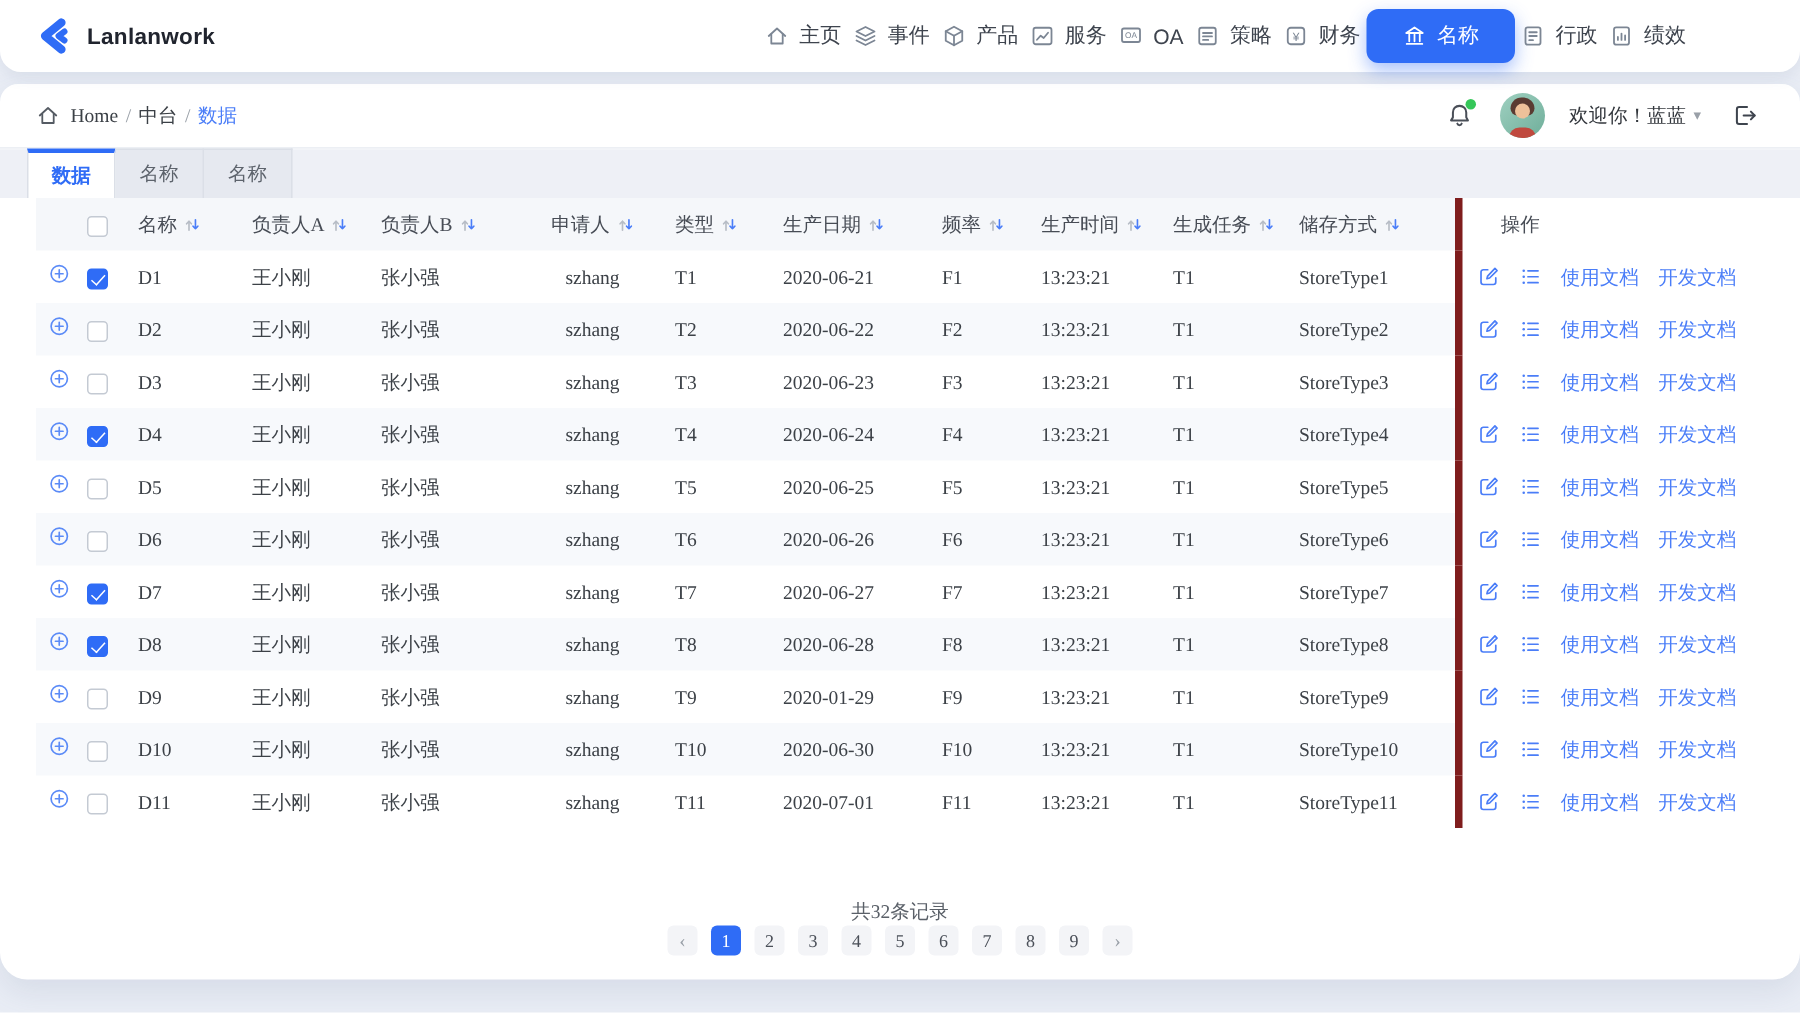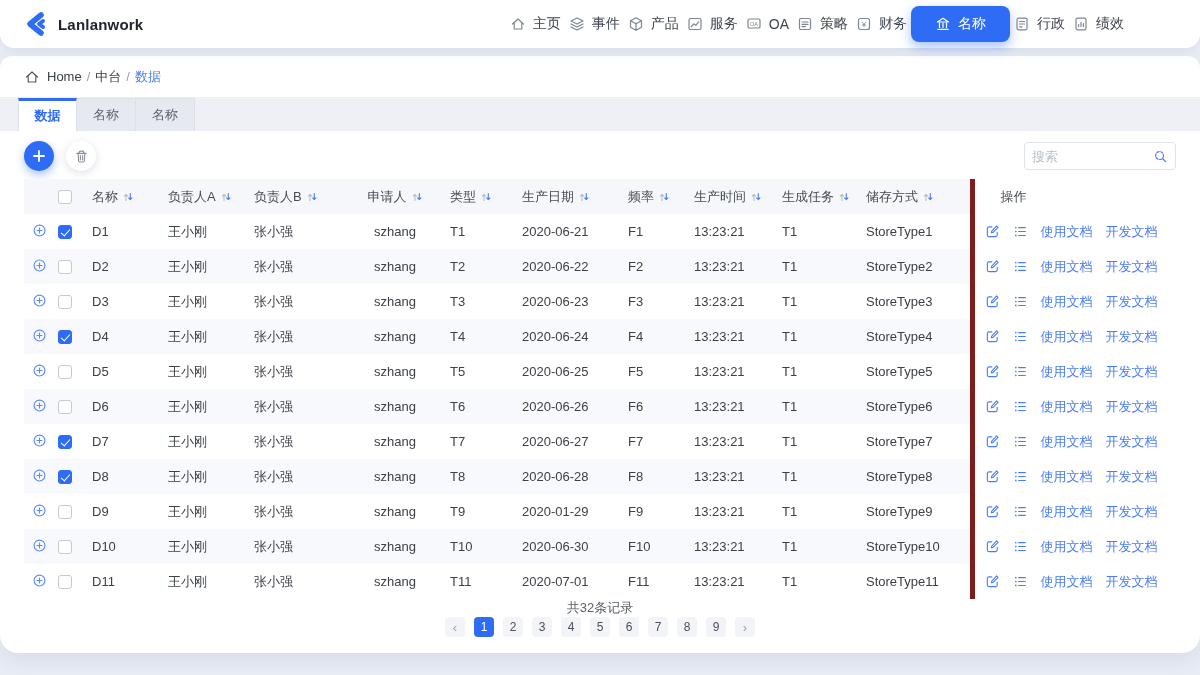--- a/index.html
+++ b/index.html
@@ -28,21 +28,21 @@
   .nav-item .icon { color:#7c8694; }
   .nav-item.active { background:#2f6cf6; color:#fff; padding:9px 24px; box-shadow:0 5px 12px rgba(47,108,246,.42); }
   .nav-item.active .icon { color:#fff; }
 
   
   .card {
     margin-top:8px; background:#fff; height:597px;
     border-radius:12px 12px 18px 18px;
     box-shadow:0 8px 20px rgba(90,110,150,.13);
     display:flex; flex-direction:column; overflow:hidden;
-    position:relative; z-index:1;
+    position:relative; z-index:1;font-family:Liberation Serif, serif;
   }
 
   
   .subbar { height:42px; display:flex; align-items:center; justify-content:space-between; padding:0 24px; }
   .breadcrumb { display:flex; align-items:center; gap:5px; font-size:13px; color:#3b4046; }
   .breadcrumb .icon { color:#555b63; margin-right:2px; }
   .crumb-sep { color:#9aa0a8; }
   .crumb.current { color:#4a7df8; cursor:pointer; }
   .userbar { display:flex; align-items:center; gap:16px; }
   .bell-wrap { position:relative; cursor:pointer; color:#4a4f58; padding:2px; }
@@ -237,56 +237,55 @@
             <path d="M2.5 8 8 3l5.5 5"></path>
             <path d="M4.2 6.8V13h7.6V6.8"></path>
           </svg>
         </span>
         <span class="crumb">Home</span>
         <span class="crumb-sep">/</span>
         <span class="crumb">中台</span>
         <span class="crumb-sep">/</span>
         <span class="crumb current">数据</span>
       </div>
+    <div class="userbar">
+      <span class="bell-wrap">
+        <svg width="18" height="18" viewBox="0 0 16 16" fill="none" stroke="currentColor" stroke-width="1.2" stroke-linecap="round" stroke-linejoin="round">
+          <path d="M8 2.3c-2.4 0-3.9 1.7-3.9 3.9v2.9L3 10.9h10L12 9.1V6.2c0-2.2-1.6-3.9-4-3.9z"></path>
+          <path d="M6.7 12.8a1.35 1.35 0 0 0 2.6 0"></path>
+        </svg>
+        <span class="bell-dot"></span>
+      </span>
+      <span class="avatar">
+        <span class="hair"></span>
+        <span class="face"></span>
+        <span class="body"></span>
+      </span>
+      <span class="welcome">
+        <span>欢迎你！蓝蓝</span>
+        <span class="caret">▾</span>
+      </span>
+      <span class="logout-btn ic">
+        <svg width="18" height="18" viewBox="0 0 16 16" fill="none" stroke="currentColor" stroke-width="1.2" stroke-linecap="round" stroke-linejoin="round">
+          <path d="M9.5 3H4.8A1.3 1.3 0 0 0 3.5 4.3v7.4A1.3 1.3 0 0 0 4.8 13h4.7"></path>
+          <path d="M7.5 8h6.5"></path>
+            <path d="M11.8 5.7 14 8l-2.2 2.3"></path>
+        </svg>
+      </span>
+    </div>
   </div>
 
   <div class="subbar-divider"></div>
 
   <div class="tabband">
       <div class="tab active">数据</div>
       <div class="tab">名称</div>
       <div class="tab">名称</div>
     </div>
 
-  <div class="toolbar">
-    <div class="toolbar-left">
-      <button class="round-btn add-btn">
-        <svg width="14" height="14" viewBox="0 0 14 14" fill="none" stroke="#fff" stroke-width="1.8" stroke-linecap="round">
-          <path d="M7 2v10M2 7h10"></path>
-        </svg>
-      </button>
-      <button class="round-btn del-btn">
-        <svg width="15" height="15" viewBox="0 0 16 16" fill="none" stroke="currentColor" stroke-width="1.2" stroke-linecap="round" stroke-linejoin="round">
-          <path d="M3 4.6h10"></path>
-            <path d="M5.6 4.6V3.4A1.1 1.1 0 0 1 6.7 2.3h2.6a1.1 1.1 0 0 1 1.1 1.1v1.2"></path>
-          <path d="M4.4 4.6l.5 8a1.4 1.4 0 0 0 1.4 1.3h3.4a1.4 1.4 0 0 0 1.4-1.3l.5-8"></path>
-          <path d="M6.8 7v4.5M9.2 7v4.5"></path>
-        </svg>
-      </button>
-    </div>
-    <div class="search-box">
-      <input type="text" placeholder="搜索" style="">
-      <span class="search-icon-btn ic">
-        <svg width="15" height="15" viewBox="0 0 16 16" fill="none" stroke="currentColor" stroke-width="1.3" stroke-linecap="round">
-          <circle cx="7" cy="7" r="4.2" stroke-dasharray="2.4 1.7"></circle>
-          <path d="M10.4 10.4 13.4 13.4"></path>
-        </svg>
-      </span>
-    </div>
-  </div>
 
   <div class="table-wrap">
     <table class="data-table">
       <thead>
           <tr>
             <th class="c-expand"></th>
             <th class="c-check"><span class="cb"></span></th>
             <th class="c-name"><span class="th-inner">
                 <span>名称</span>
                 <span class="sorter ic">

